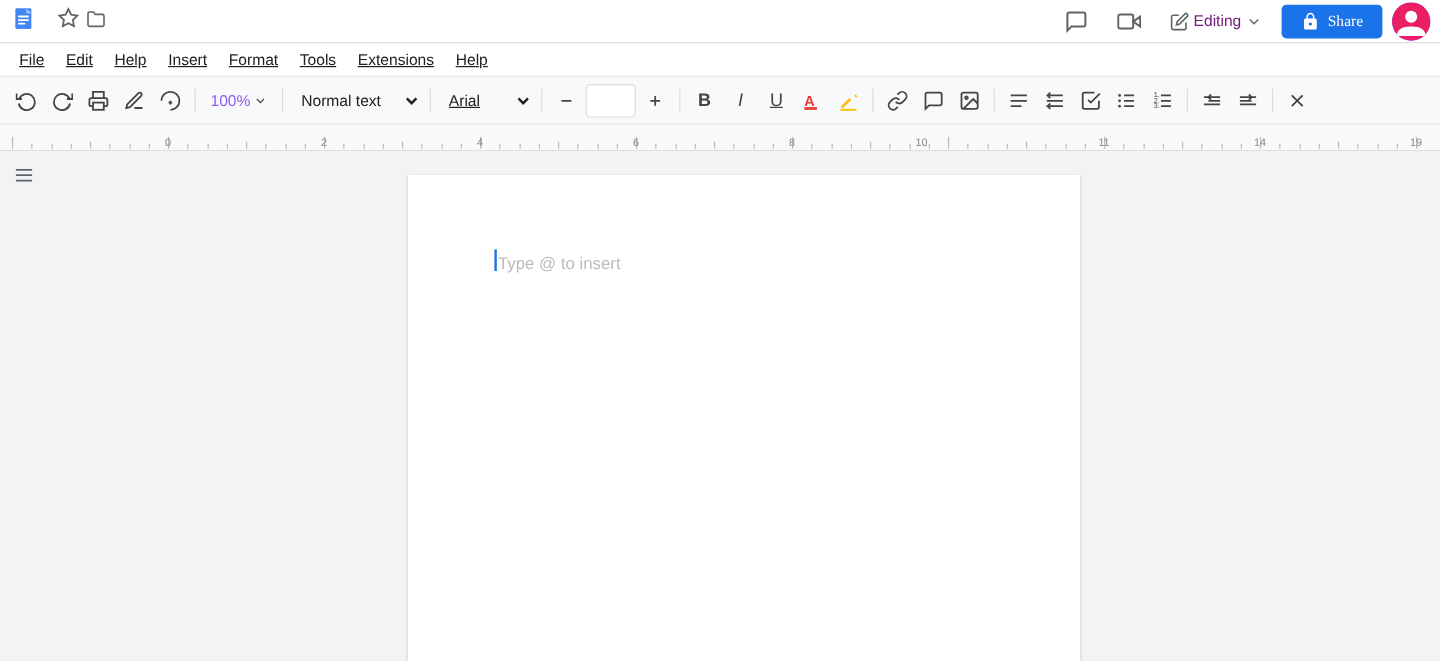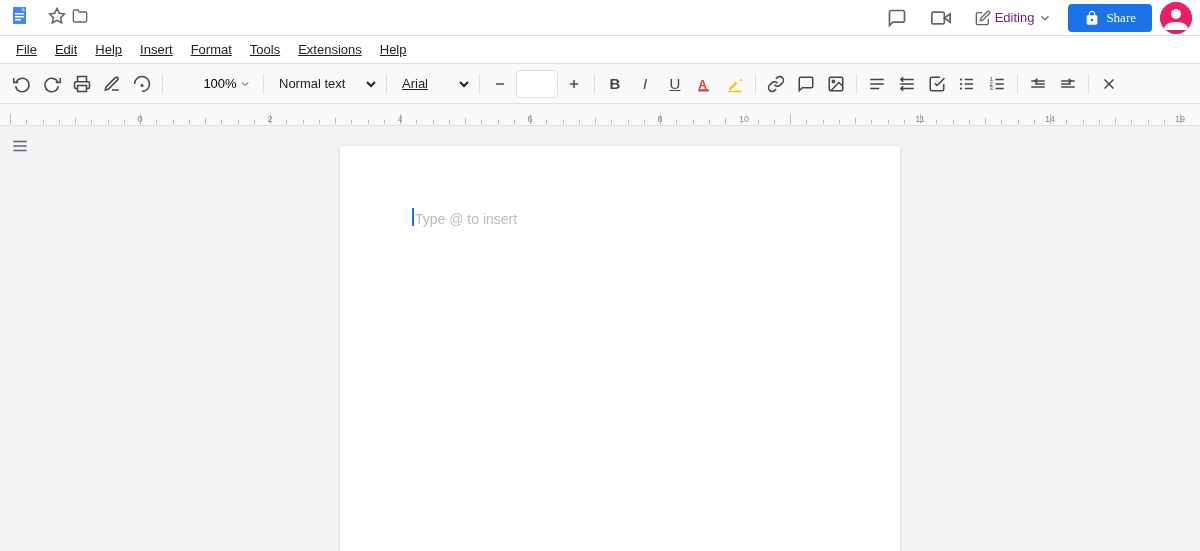--- a/index.html
+++ b/index.html
@@ -144,28 +144,27 @@
       padding: 0 4px;
       outline: none;
     }
     #zoom-display {
       height: 28px;
       width: 60px;
       border: 1px solid transparent;
       border-radius: 4px;
       background: transparent;
       font-size: 13px;
-      color: #000000;
+      color: #8b5cf6;
       text-align: center;
       display: flex;
       align-items: center;
       justify-content: center;
       cursor: pointer;
       padding: 0 4px;
-      margin-left: 28px;
     }
     #font-size-input {
       width: 42px;
       height: 28px;
       border: 1px solid #dadce0;
       border-radius: 4px;
       text-align: center;
       font-size: 13px;
       outline: none;
       background: #fff;
@@ -577,21 +576,21 @@
       <div class="ruler-tick" style="left: 400px; height: 10px;"></div>
       <span class="ruler-mark" style="left: 400px;">4</span>
       <div class="ruler-tick" style="left: 465px; height: 6px;"></div>
       <div class="ruler-tick" style="left: 530px; height: 10px;"></div>
       <span class="ruler-mark" style="left: 530px;">6</span>
       <div class="ruler-tick" style="left: 595px; height: 6px;"></div>
       <div class="ruler-tick" style="left: 660px; height: 10px;"></div>
       <span class="ruler-mark" style="left: 660px;">8</span>
       <div class="ruler-tick" style="left: 725px; height: 6px;"></div>
       <div class="ruler-tick" style="left: 790px; height: 10px;"></div>
-      <span class="ruler-mark" style="left: 744px;">10</span>
+      <span class="ruler-mark" style="left: 768px;">10</span>
       <div class="ruler-tick" style="left: 855px; height: 6px;"></div>
       <div class="ruler-tick" style="left: 920px; height: 10px;"></div>
       <span class="ruler-mark" style="left: 920px;">11</span>
       <div class="ruler-tick" style="left: 985px; height: 6px;"></div>
       <div class="ruler-tick" style="left: 1050px; height: 10px;"></div>
       <span class="ruler-mark" style="left: 1050px;">14</span>
       <div class="ruler-tick" style="left: 1115px; height: 6px;"></div>
       <div class="ruler-tick" style="left: 1180px; height: 10px;"></div>
       <span class="ruler-mark" style="left: 1180px;">19</span>
       <div class="ruler-tick" style="left: 26.25px; height: 4px;"></div>

